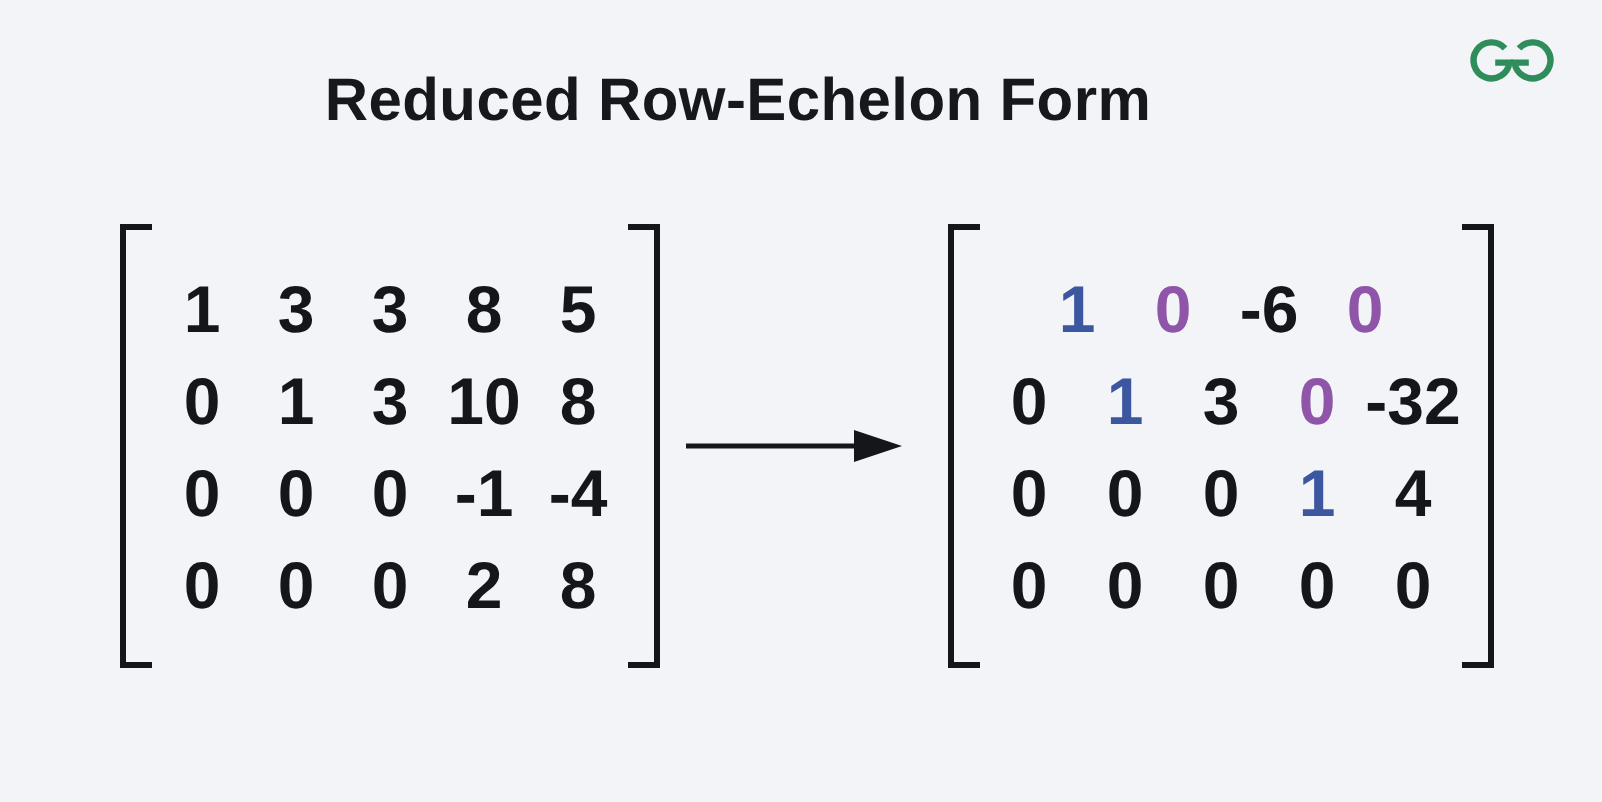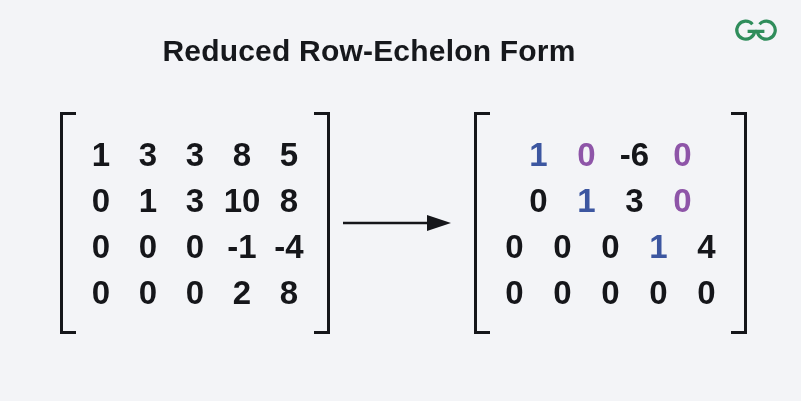--- a/index.html
+++ b/index.html
@@ -176,20 +176,21 @@
         <span class="cell pivot">1</span>
         <span class="cell zeroed">0</span>
         <span class="cell">-6</span>
         <span class="cell zeroed">0</span>
       </div>
       <div class="row">
         <span class="cell">0</span>
         <span class="cell pivot">1</span>
         <span class="cell">3</span>
         <span class="cell zeroed">0</span>
+        <span class="cell">-32</span>
       </div>
       <div class="row">
         <span class="cell">0</span>
         <span class="cell">0</span>
         <span class="cell">0</span>
         <span class="cell pivot">1</span>
         <span class="cell">4</span>
       </div>
       <div class="row">
         <span class="cell">0</span>

